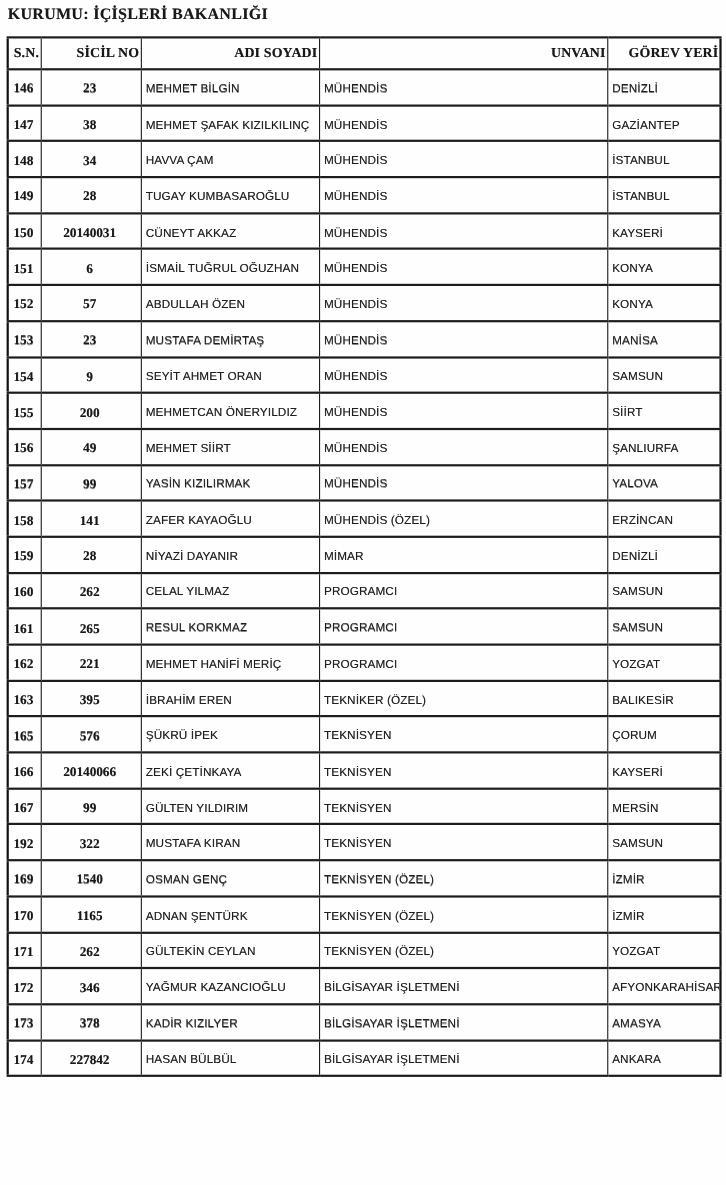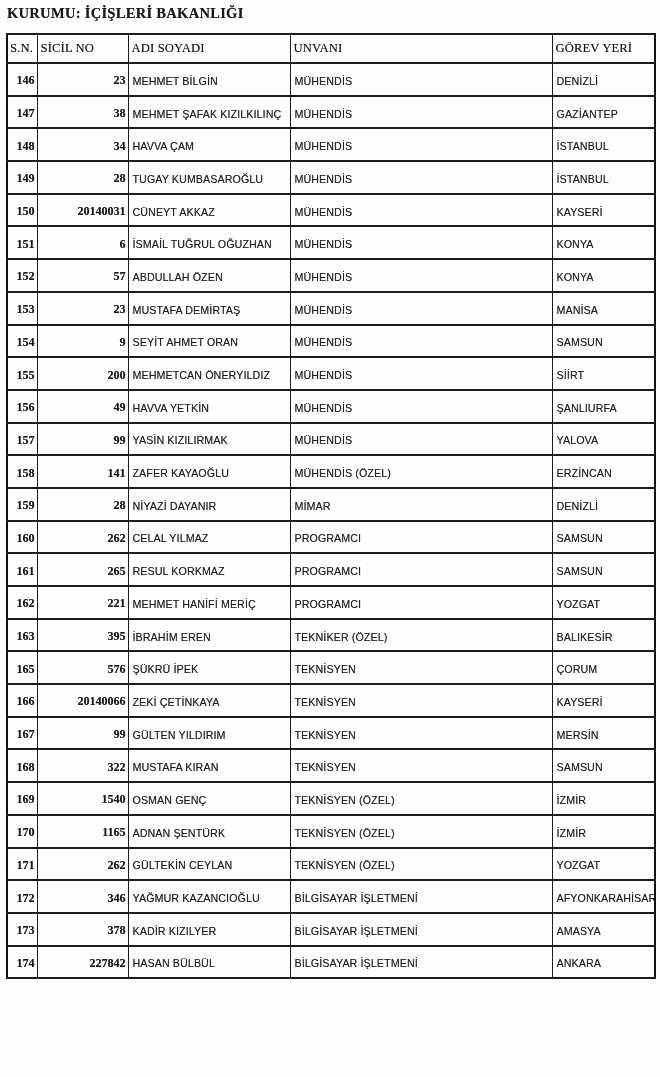--- a/index.html
+++ b/index.html
@@ -45,41 +45,41 @@
     border-top-width: 2.1px;
     border-bottom-width: 2.1px;
     overflow: hidden;
     white-space: nowrap;
   }
 
   .roster thead th {
     height: 29px;
     font-family: "Liberation Serif", serif;
     font-size: 12.5px;
-    font-weight: normal;
-    text-align: left;
+    font-weight: bold;
+    text-align: right;
     vertical-align: middle;
     padding: 1px 1px 1px 3px;
     letter-spacing: 0.2px;
   }
   .roster thead th.c0 { padding-left: 2px; }
 
   .roster tbody td {
     height: 32.7px;
     vertical-align: middle;
     padding: 3px 2px 0 4px;
   }
 
   
   .roster tbody td.c0,
   .roster tbody td.c1 {
     font-family: "Liberation Serif", serif;
     font-size: 12px;
     font-weight: bold;
-    text-align: right;
+    text-align: center;
     padding-left: 0;
   }
 
   
   .roster tbody td.c2,
   .roster tbody td.c3,
   .roster tbody td.c4 {
     font-size: 10.6px;
     letter-spacing: 0.15px;
     color: #1e1e1e;
@@ -176,21 +176,21 @@
         <tr>
           <td class="c0">155</td>
           <td class="c1">200</td>
           <td class="c2">MEHMETCAN ÖNERYILDIZ</td>
           <td class="c3">MÜHENDİS</td>
           <td class="c4">SİİRT</td>
         </tr>
         <tr>
           <td class="c0">156</td>
           <td class="c1">49</td>
-          <td class="c2">HAVVA YETKİN</td>
+          <td class="c2">MEHMET SİİRT</td>
           <td class="c3">MÜHENDİS</td>
           <td class="c4">ŞANLIURFA</td>
         </tr>
         <tr>
           <td class="c0">157</td>
           <td class="c1">99</td>
           <td class="c2">YASİN KIZILIRMAK</td>
           <td class="c3">MÜHENDİS</td>
           <td class="c4">YALOVA</td>
         </tr>
@@ -251,21 +251,21 @@
           <td class="c4">KAYSERİ</td>
         </tr>
         <tr>
           <td class="c0">167</td>
           <td class="c1">99</td>
           <td class="c2">GÜLTEN YILDIRIM</td>
           <td class="c3">TEKNİSYEN</td>
           <td class="c4">MERSİN</td>
         </tr>
         <tr>
-          <td class="c0">168</td>
+          <td class="c0">192</td>
           <td class="c1">322</td>
           <td class="c2">MUSTAFA KIRAN</td>
           <td class="c3">TEKNİSYEN</td>
           <td class="c4">SAMSUN</td>
         </tr>
         <tr>
           <td class="c0">169</td>
           <td class="c1">1540</td>
           <td class="c2">OSMAN GENÇ</td>
           <td class="c3">TEKNİSYEN (ÖZEL)</td>

